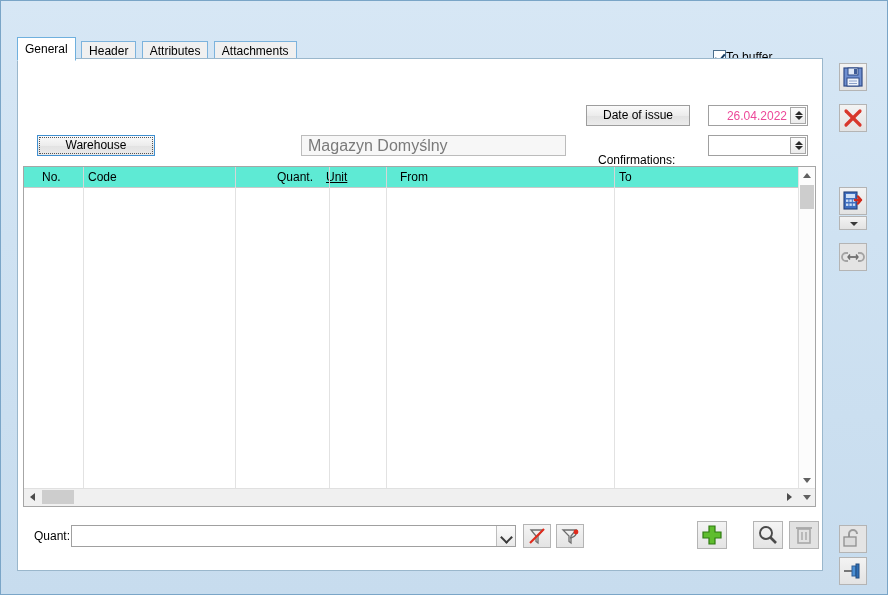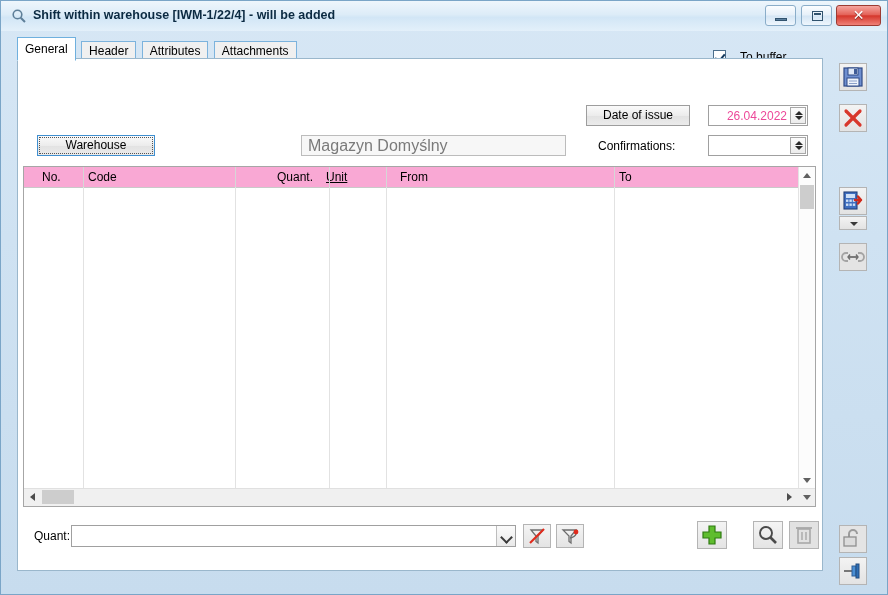--- a/index.html
+++ b/index.html
@@ -66,21 +66,21 @@
   
   .tobuffer{position:absolute;left:712px;top:49px;height:16px;white-space:nowrap;}
   .chk{
     display:inline-block;width:13px;height:13px;border:1px solid #4d6f8c;background:#fff;
     box-sizing:border-box;position:relative;vertical-align:-2px;
   }
   .chk:after{
     content:"";position:absolute;left:3px;top:1px;width:4px;height:8px;
     border:solid #13385c;border-width:0 2px 2px 0;transform:rotate(40deg);
   }
-  .tobuffer span.lbl{margin-left:14px;font-size:12px;}
+  .tobuffer span.lbl{margin-left:0;font-size:12px;}
   .tobuffer u{text-decoration:underline;}
 
   
   .btn-grey{
     position:absolute;border:1px solid #9d9d9d;box-sizing:border-box;
     background:linear-gradient(180deg,#fafafa 0%,#ececec 50%,#e2e2e2 51%,#ebebeb 100%);
     font-size:12px;text-align:center;color:#000;
   }
   #date-of-issue-button{left:585px;top:104px;width:104px;height:21px;line-height:19px;}
   .spin-wrap{position:absolute;border:1px solid #a0a0a0;background:#fff;box-sizing:border-box;}
@@ -89,21 +89,21 @@
     position:absolute;right:20px;top:2px;height:16px;line-height:16px;
     font-size:12px;color:#ec4899;white-space:nowrap;
   }
   .spin{
     position:absolute;right:1px;top:1px;width:16px;height:17px;
     background:linear-gradient(180deg,#fcfcfc,#ececec);border:1px solid #a8a8a8;box-sizing:border-box;
   }
   .spin i{position:absolute;left:4px;width:0;height:0;border-left:4px solid transparent;border-right:4px solid transparent;}
   .spin i.up{top:3px;border-bottom:4px solid #2b2b2b;}
   .spin i.dn{bottom:3px;border-top:4px solid #2b2b2b;}
-  #confirm-label{position:absolute;left:597px;top:138px;font-size:12px;}
+  #confirm-label{position:absolute;left:597px;top:152px;font-size:12px;}
   #confirm-field{left:707px;top:134px;width:100px;height:21px;}
 
   
   #warehouse-button{
     left:36px;top:134px;width:118px;height:21px;line-height:18px;
     border:1px solid #3f8fd0;outline:none;
   }
   #warehouse-button .focusring{
     position:absolute;left:1px;top:1px;right:1px;bottom:1px;
     border:1px dotted #555;box-sizing:border-box;
@@ -125,21 +125,21 @@
     position:absolute;left:300px;top:134px;width:265px;height:21px;
     border:1px solid #bcbcbc;background:#f7f7f7;box-sizing:border-box;
   }
   #warehouse-name .rt{position:absolute;left:6px;top:2px;height:16px;line-height:16px;font-size:16px;color:#7a7a7a;}
 
   
   .grid{
     position:absolute;left:22px;top:165px;width:793px;height:341px;
     border:1px solid #a6a6a6;background:#fff;box-sizing:border-box;
   }
-  .gridhead{position:absolute;left:0;top:0;right:0;height:20px;background:#f9a8d4;border-bottom:1px solid #c9c9c9;}
+  .gridhead{position:absolute;left:0;top:0;right:0;height:20px;background:#5eead4;border-bottom:1px solid #c9c9c9;}
   .gh{position:absolute;top:3px;height:15px;line-height:15px;font-size:12px;color:#000;}
   .gsep{position:absolute;top:0;width:1px;background:#d6d6d6;}
   .gbody{position:absolute;left:0;top:20px;right:16px;bottom:17px;}
   .gvline{position:absolute;top:0;bottom:0;width:1px;background:#e2e2e2;}
   .vscroll{
     position:absolute;right:0;top:0;width:16px;bottom:17px;background:#fcfcfc;border-left:1px solid #e3e3e3;
   }
   .sbarrow{position:absolute;left:0;width:16px;height:17px;}
   .sbarrow i{position:absolute;left:4px;width:0;height:0;border-left:4px solid transparent;border-right:4px solid transparent;}
   .sbarrow.up{top:0;}
@@ -189,37 +189,20 @@
   #link-button{left:838px;top:242px;background:#e4e4e4;}
   #unlock-button{left:838px;top:524px;background:#e4e4e4;}
   #pin-button{left:838px;top:556px;}
   svg{display:block;}
 </style>
 </head>
 <body>
 
 <div class="win">
 
-  <div class="titlebar">
-    <span class="title-ico">
-      <svg width="16" height="16" viewBox="0 0 16 16">
-        <circle cx="6.5" cy="6.5" r="4.3" fill="none" stroke="#5e7f99" stroke-width="1.6"></circle>
-        <line x1="9.7" y1="9.7" x2="14" y2="14" stroke="#5e7f99" stroke-width="2"></line>
-      </svg>
-    </span>
-    <div class="title-text">Shift within warehouse [IWM-1/22/4]  - will be added</div>
-
-    <div class="capbtns">
-      <span class="capbtn"><i class="gmin"></i></span>
-      <span class="capbtn"><i class="gmax"></i></span>
-      <span class="capbtn close">
-        <span class="gx">✕</span>
-      </span>
-    </div>
-  </div>
 
   <div class="tabstrip">
     <span class="tab active">General</span>
     <span class="tab">Header</span>
     <span class="tab">Attributes</span>
     <span class="tab">Attachments</span>
   </div>
 
   <div class="tobuffer">
     <span class="chk"></span><span class="lbl"><span>To </span><u>b</u><span>uffer</span></span>

